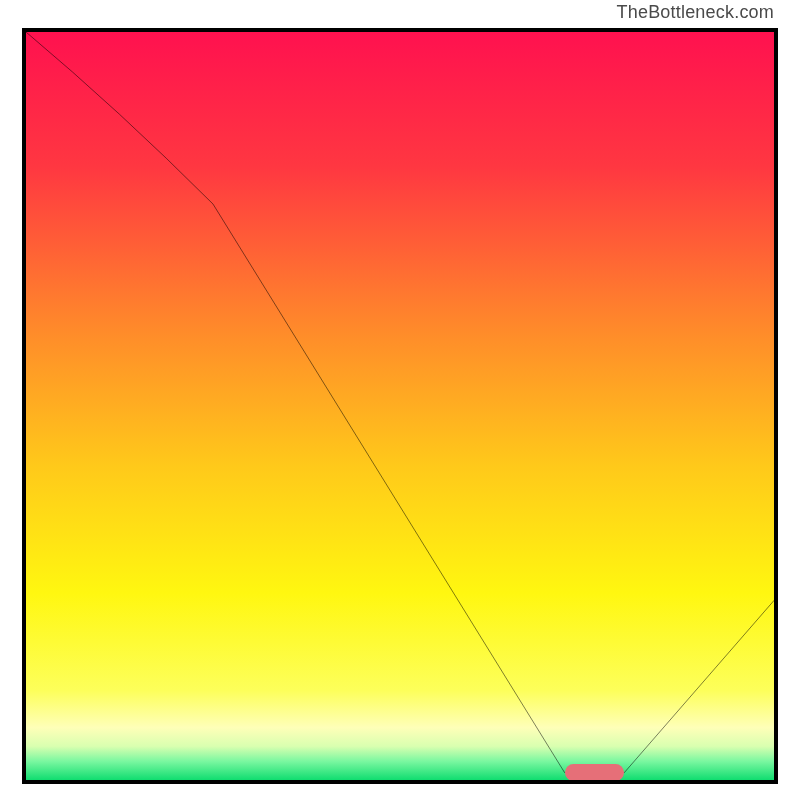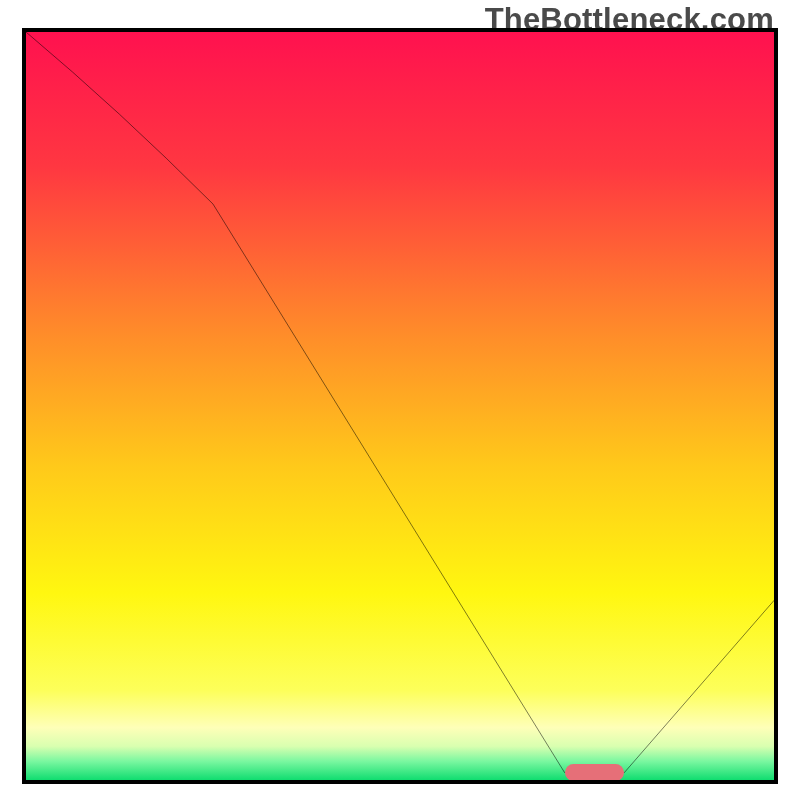--- a/index.html
+++ b/index.html
@@ -12,22 +12,22 @@
   }
   .wrap {
     position: relative;
     width: 800px;
     height: 800px;
   }
   .watermark {
     position: absolute;
     top: 2px;
     right: 26px;
-    font-size: 31px;
-    font-weight: 700;
+    font-size: 18px;
+    font-weight: 400;
     color: #4a4a4a;
     letter-spacing: 0.2px;
   }
   .plot {
     position: absolute;
     left: 22px;
     top: 28px;
     width: 756px;
     height: 756px;
     border: 4px solid #000;

